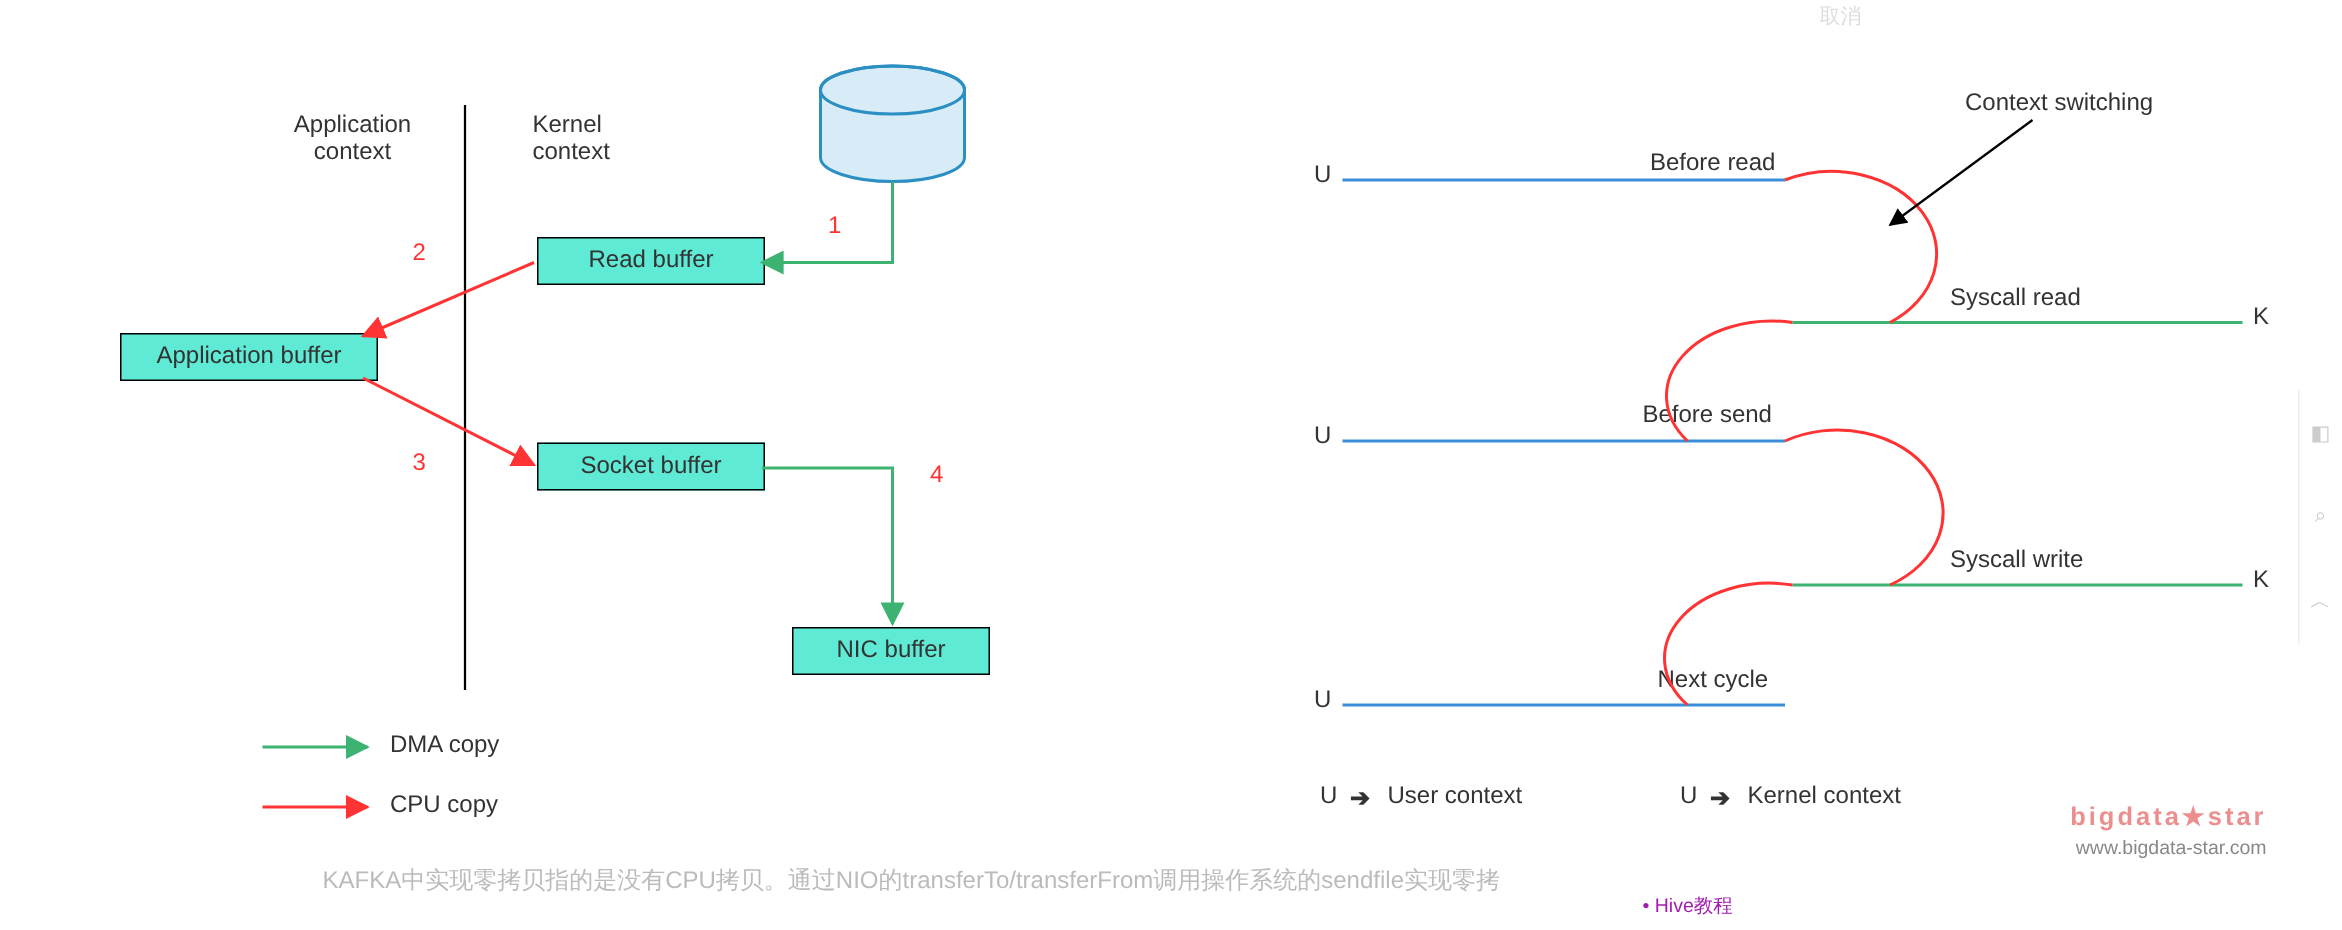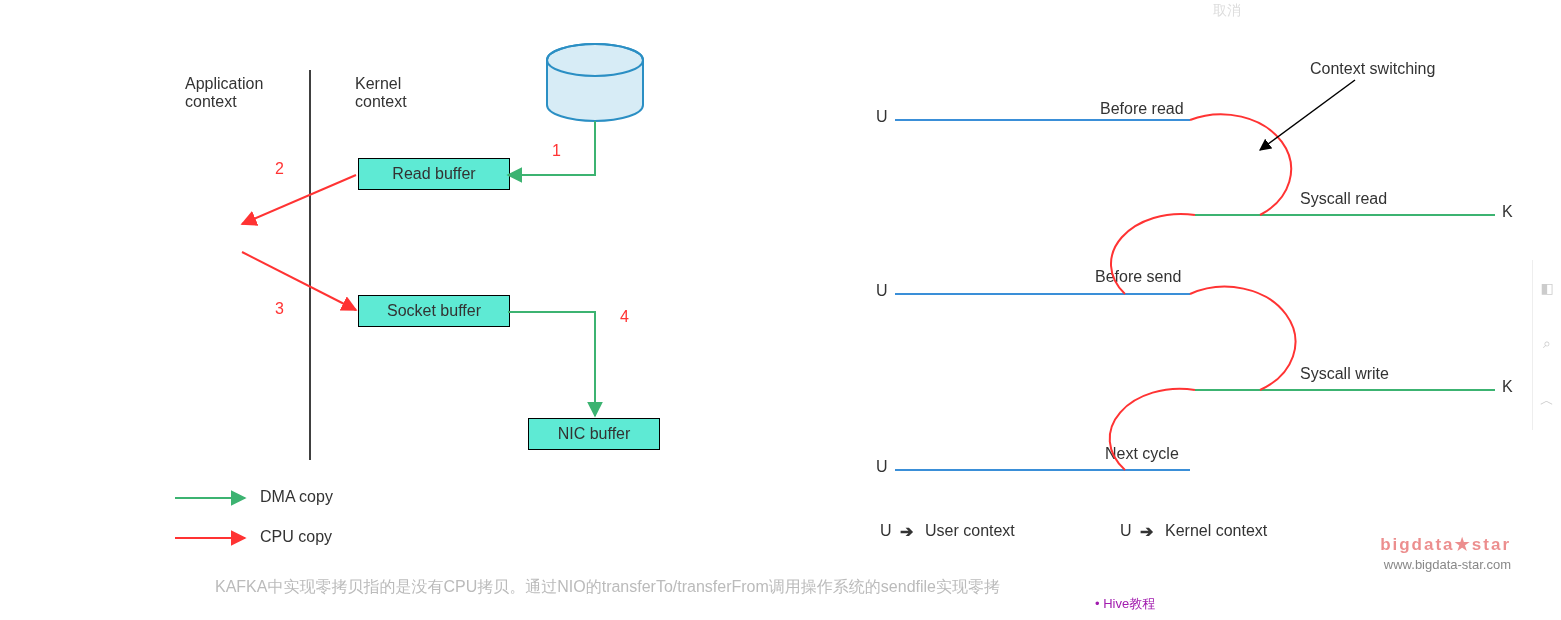--- a/index.html
+++ b/index.html
@@ -13,25 +13,26 @@
   .watermark2{position:absolute;right:50px;bottom:48px;font-size:13px;color:#888;}
   svg.overlay{position:absolute;left:0;top:0;width:1561px;height:620px;pointer-events:none;}
   .right-strip{position:absolute;right:0;top:260px;width:28px;height:170px;border-left:1px solid #eee;display:flex;flex-direction:column;align-items:center;justify-content:space-around;color:#ccc;font-size:14px;}
   .top-faint{position:absolute;right:320px;top:2px;color:#ddd;font-size:14px;}
 </style>
 </head>
 <body>
 
 <div class="stage">
 
-  <div class="label" style="left:185px;top:75px;text-align:left;width:100px;white-space:pre-line;">Application
+  <div class="label" style="left:185px;top:75px;text-align:center;width:100px;white-space:pre-line;">Application
 context</div>
   <div class="label" style="left:355px;top:75px;white-space:pre-line;">Kernel
 context</div>
 
+  <div class="box" style="left:80px; top:222px; width:150px;"><span>Application buffer</span></div>
   <div class="box" style="left:358px; top:158px; width:130px;"><span>Read buffer</span></div>
   <div class="box" style="left:358px; top:295px; width:130px;"><span>Socket buffer</span></div>
   <div class="box" style="left:528px; top:418px; width:110px;"><span>NIC buffer</span></div>
 
   <div class="label num-red" style="left:552px;top:142px;">1</div>
   <div class="label num-red" style="left:275px;top:160px;">2</div>
   <div class="label num-red" style="left:275px;top:300px;">3</div>
   <div class="label num-red" style="left:620px;top:308px;">4</div>
 
   <div class="label" style="left:260px;top:488px;text-align:right;">DMA copy</div>

